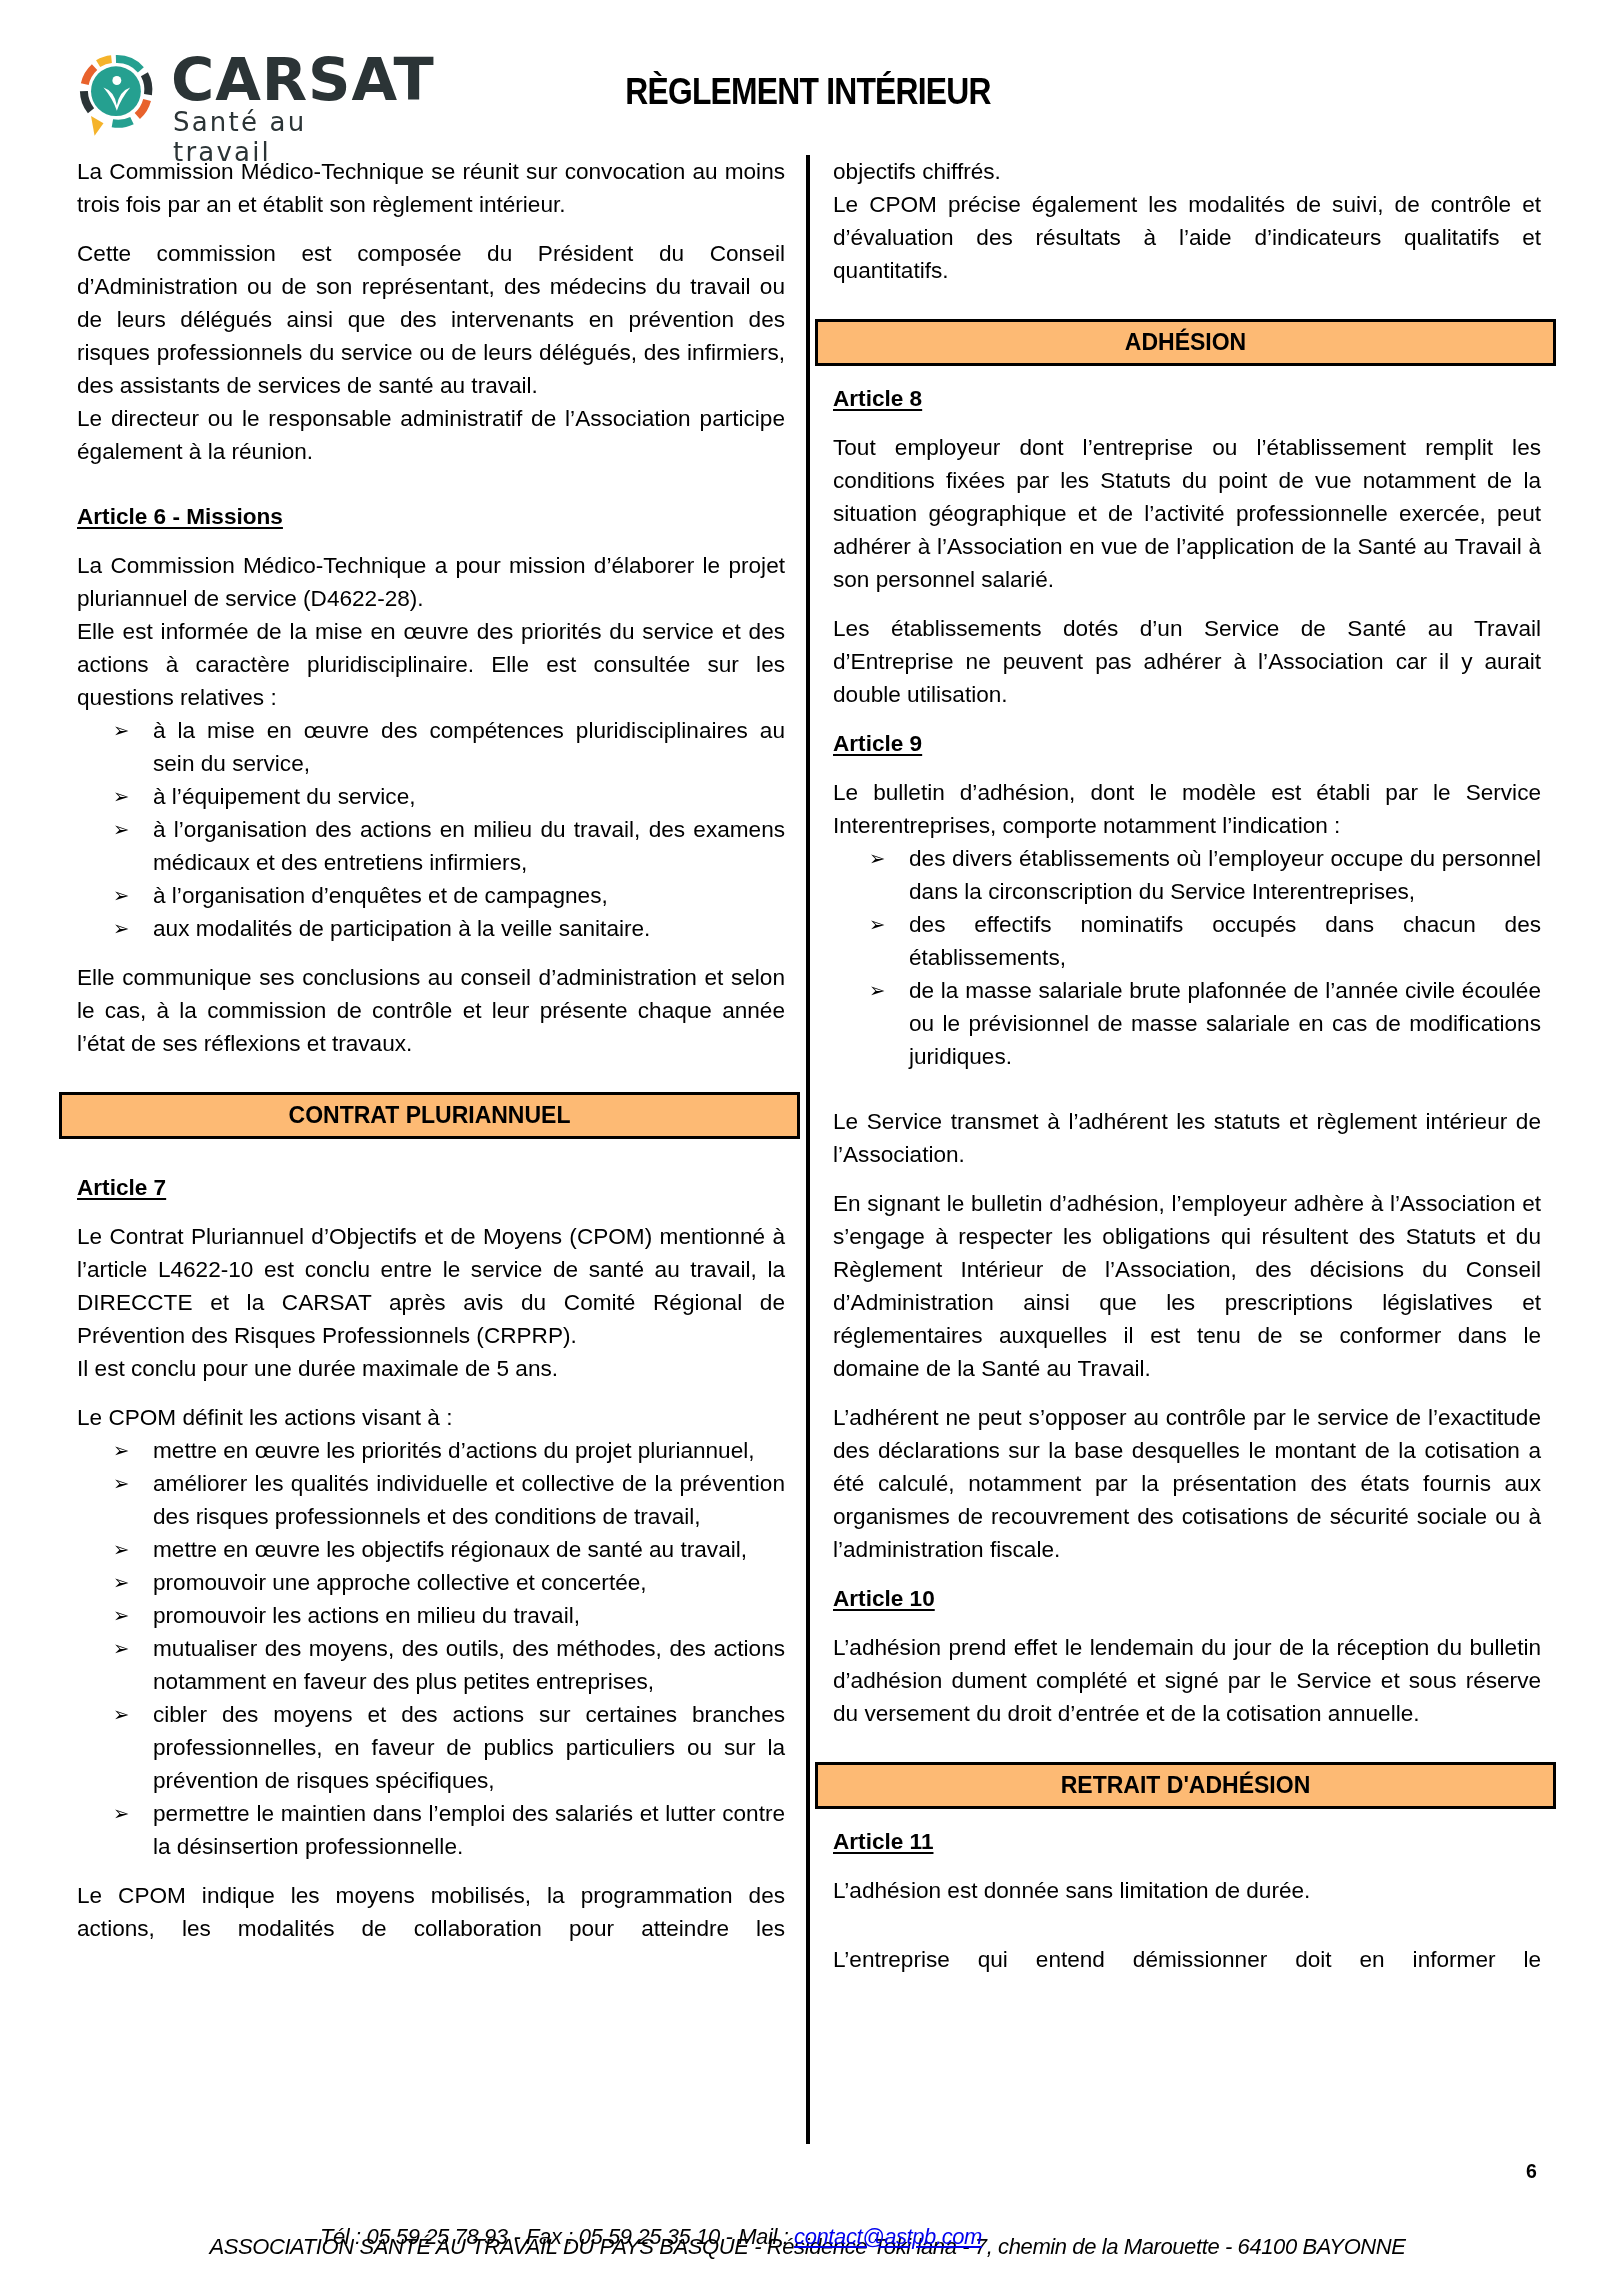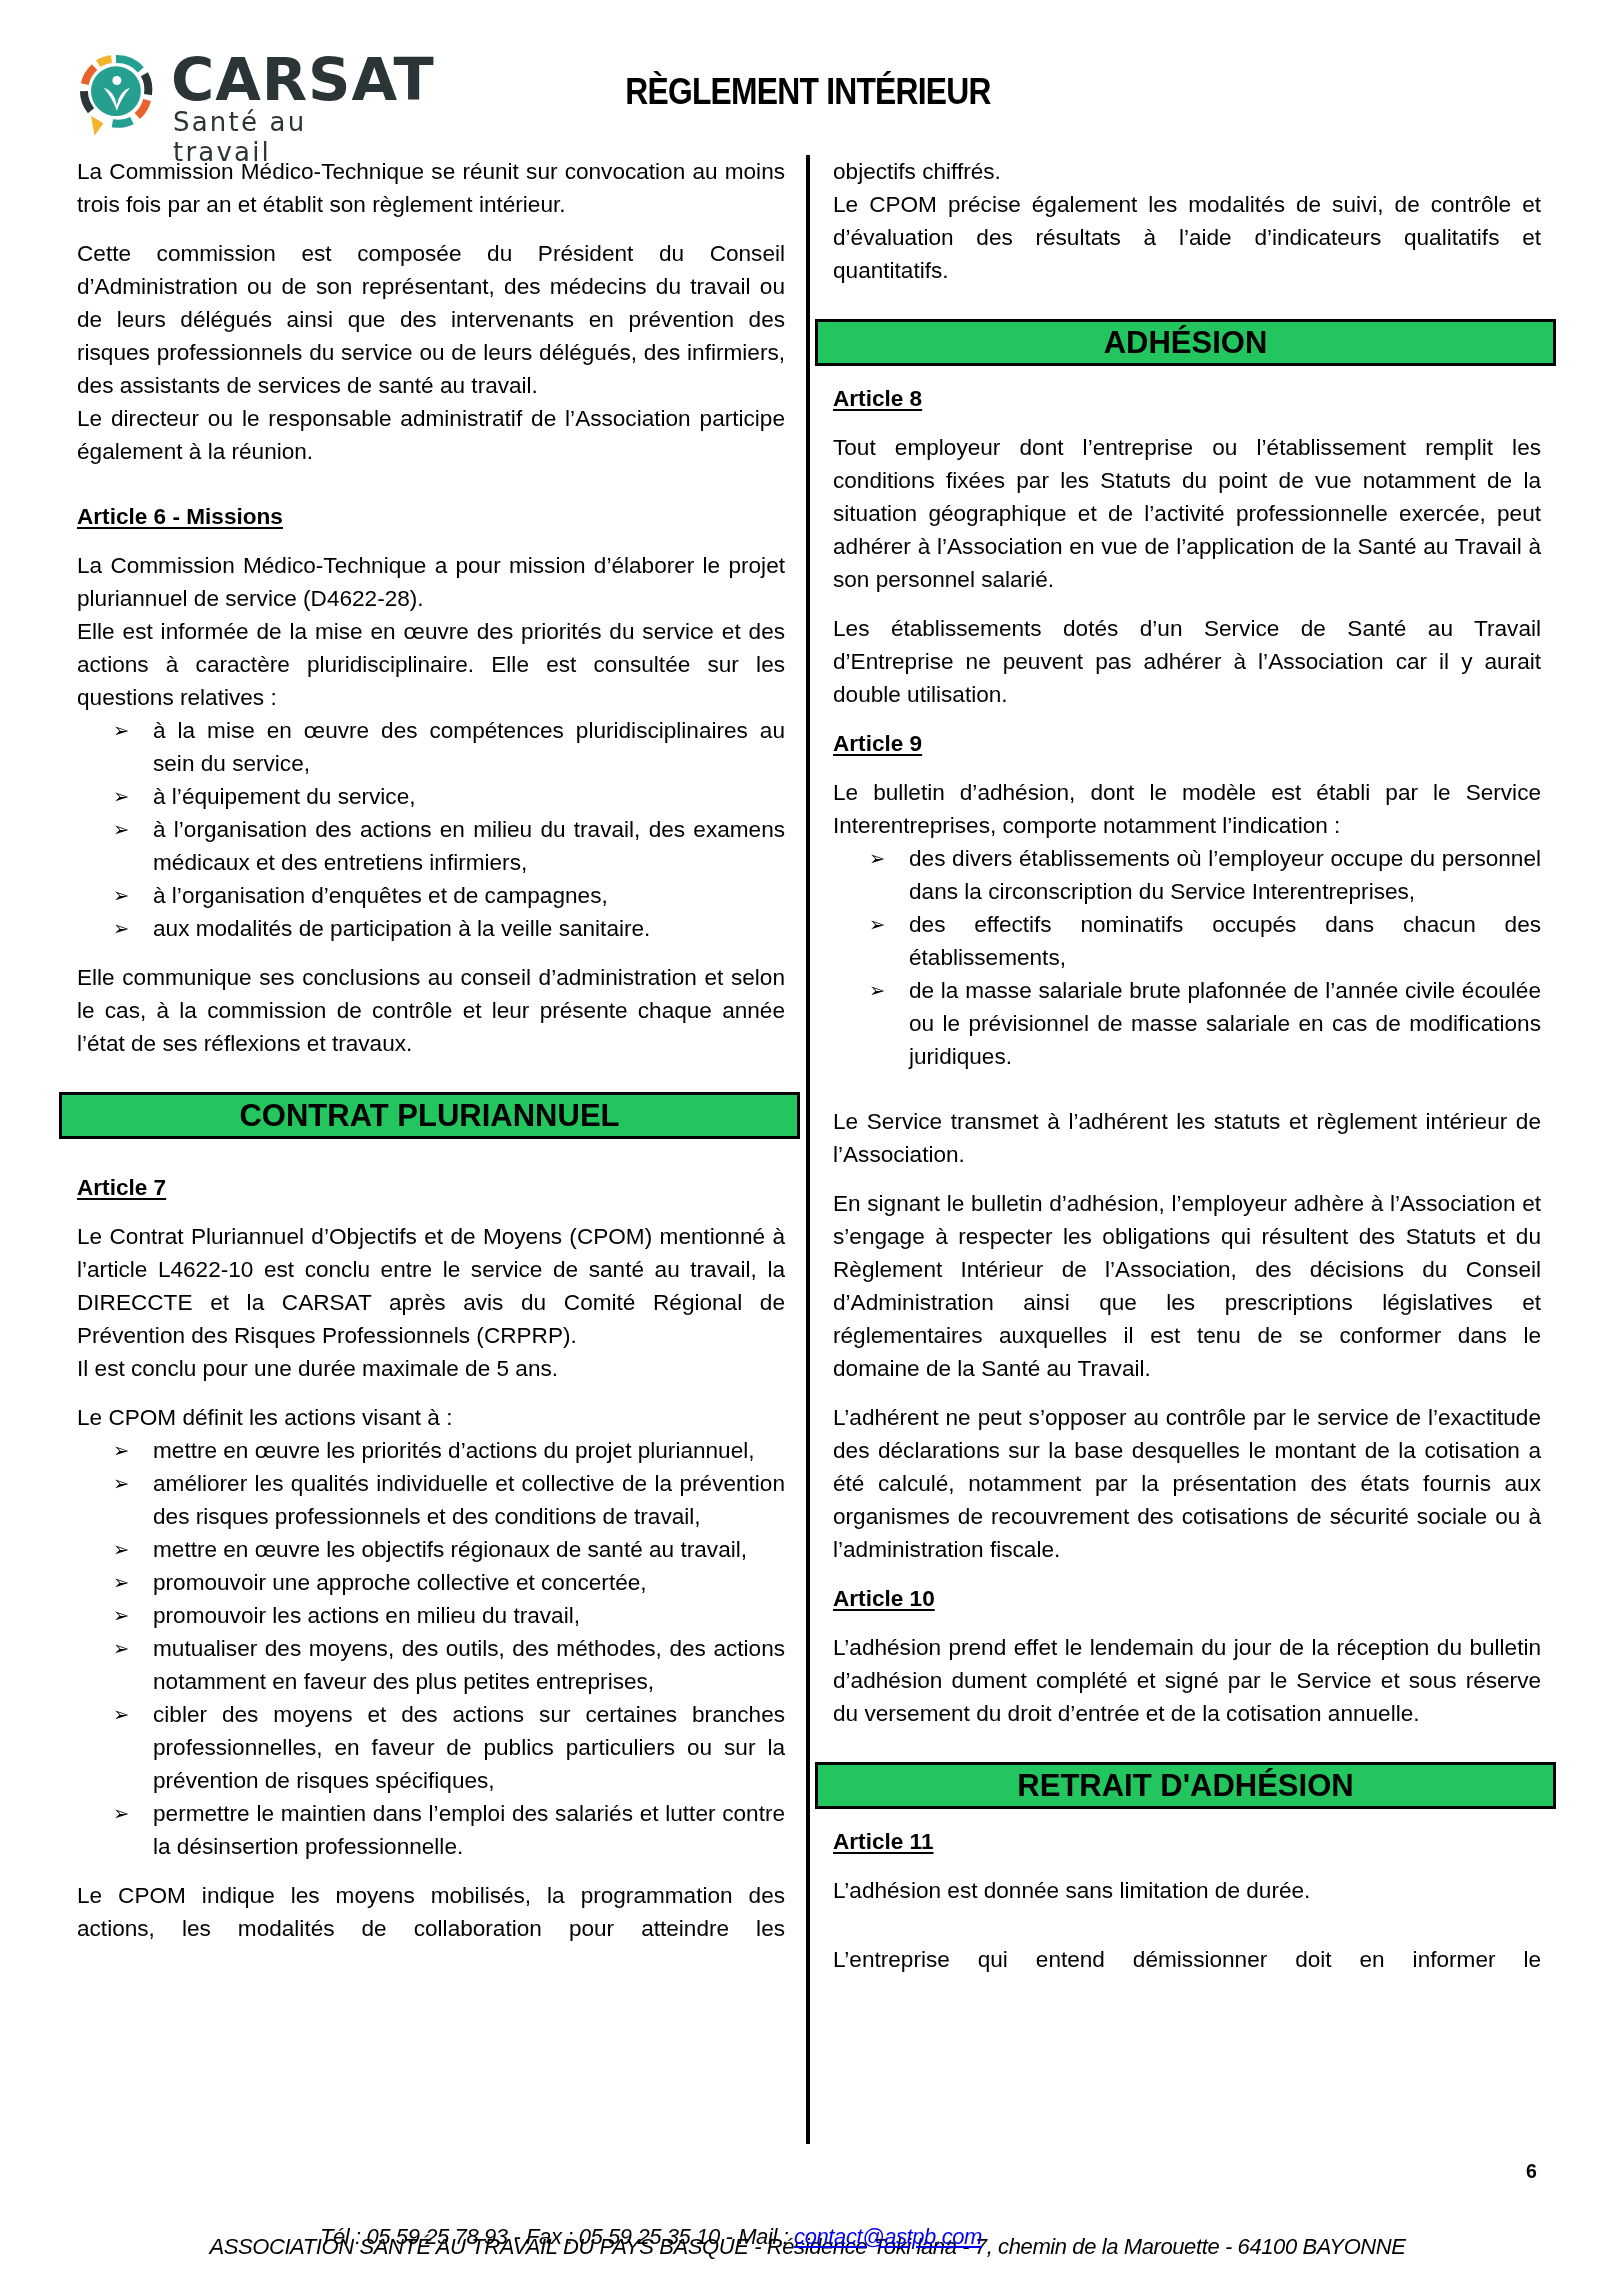--- a/index.html
+++ b/index.html
@@ -13,22 +13,22 @@
               font-size: 26px; color: #2b3436; letter-spacing: 2.2px; }
   .doc-title { position: absolute; left: 497px; top: 71px; width: 622px; text-align: center;
                font-weight: bold; font-size: 37px; letter-spacing: -0.9px; transform: scaleX(0.86); }
   .col { position: absolute; top: 155px; width: 708px; font-size: 22.6px; line-height: 33px; }
   .col-left { left: 77px; }
   .col-right { left: 833px; }
   .divider { position: absolute; left: 806px; top: 155px; width: 3.6px; height: 1989px; background: #000; }
   p { margin: 0 0 16px 0; text-align: justify; text-align-last: left; }
   p.tight { margin-bottom: 0; }
   .art { font-weight: bold; text-decoration: underline; margin: 0 0 16px 0; text-decoration-thickness: 1.8px; text-underline-offset: 2.7px; }
-  .sec { height: 41px; border: 3.1px solid #000; background: #22c55e; font-weight: bold; text-align: center;
-         line-height: 41px; font-size: 31px; margin-left: -18px; width: 735px; }
+  .sec { height: 41px; border: 3.1px solid #000; background: #fdba74; font-weight: bold; text-align: center;
+         line-height: 41px; font-size: 23px; margin-left: -18px; width: 735px; }
   ul { list-style: none; margin: 0 0 16px 0; padding: 0; }
   li { position: relative; padding-left: 76px; text-align: justify; text-align-last: left; }
   li .arrow { position: absolute; left: 36px; top: 0; font-size: 19.5px; }
   .footer-l1 { position: absolute; left: 0; width: 1615px; top: 2191px; text-align: center; font-style: italic; font-size: 22px; letter-spacing: -0.4px; margin-top: 43px; }
   .footer-l2 { position: absolute; left: 0; width: 1302px; top: 2224px; text-align: center; font-style: italic; font-size: 22px; letter-spacing: -0.4px; }
   .footer-l2 a { color: #0000ee; text-decoration: underline; }
   .pagenum { position: absolute; left: 1526px; top: 2160px; font-weight: bold; font-size: 19.5px; }
   .gap-sm { height: 16px; }
   .gap-md { height: 32px; }
 </style>

